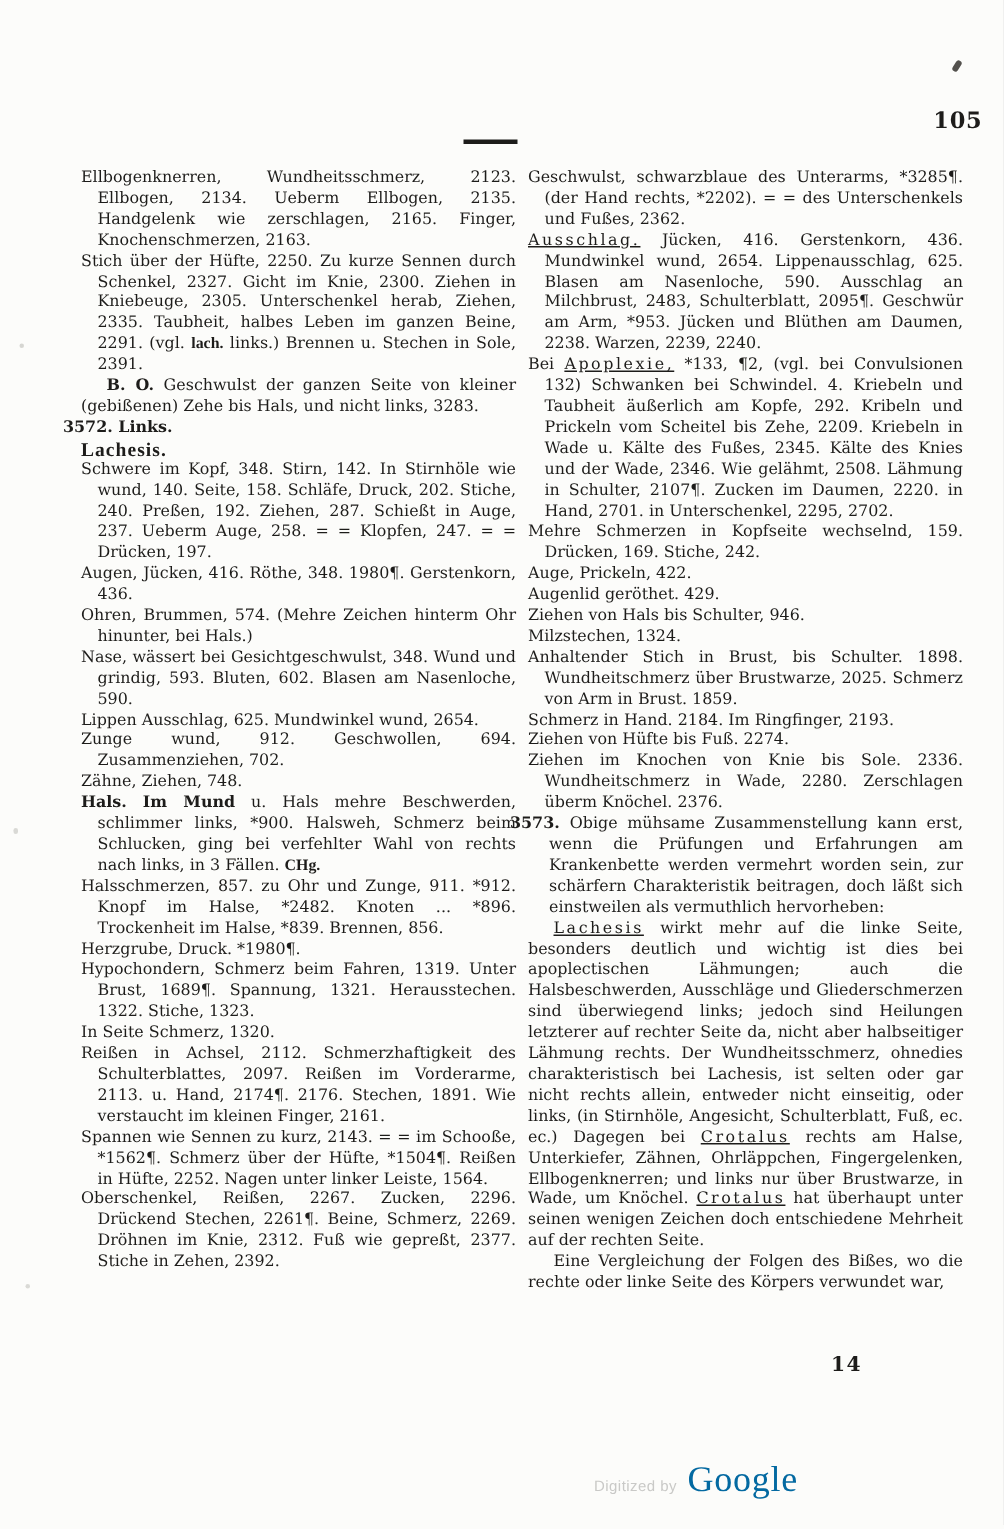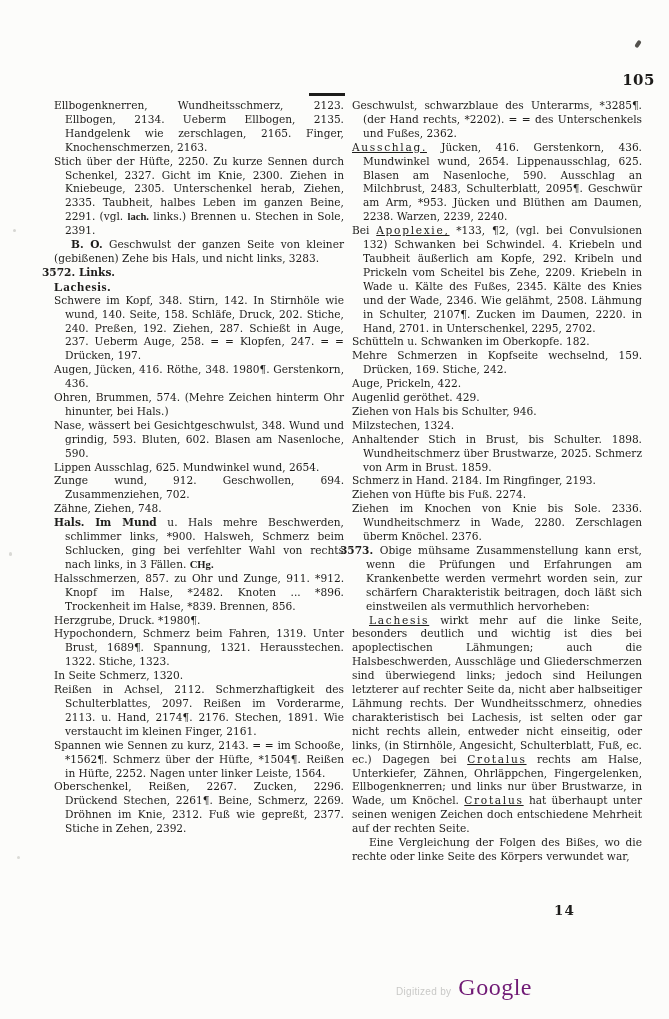--- a/index.html
+++ b/index.html
@@ -18,21 +18,21 @@
   }
   .pagenum{
     font-size:15px;font-weight:bold;letter-spacing:0.5px;
   }
   .pagenum-rule{
     position:absolute;top:93px;left:309px;width:36px;height:2.5px;
     background:#1d1c1a;
   }
   
   .columns{
-    position:absolute;top:99px;left:54px;width:588px;
+    position:absolute;top:112px;left:54px;width:588px;
     display:flex;gap:8px;
   }
   .col{
     width:290px;
     font-size:10.6px;line-height:13.9px;
     text-align:justify;
   }
   .col p{margin:0;}
   .p-entry{padding-left:11px;text-indent:-11px;}
   .p-indent{padding-left:0;text-indent:17px;margin-top:1px;}
@@ -56,21 +56,21 @@
   .wm{
     position:absolute;left:396px;top:974px;
     display:flex;align-items:baseline;gap:7px;
   }
   .wm-prefix{
     font-family:"Liberation Sans",sans-serif;
     font-size:10px;color:#c9c9c7;letter-spacing:0.3px;
   }
   .wm-logo{
     font-family:"Liberation Serif",serif;
-    font-size:24px;color:#701a75;letter-spacing:0.5px;
+    font-size:24px;color:#0369a1;letter-spacing:0.5px;
   }
   
   .speck{position:absolute;border-radius:2px;}
   .speck-tr{left:636px;top:40px;width:4px;height:8px;background:#35322e;opacity:.85;transform:rotate(33deg);}
   .speck-l1{left:13px;top:229px;width:3px;height:3px;background:#d6d6d2;}
   .speck-l2{left:9px;top:552px;width:3px;height:4px;background:#d9d9d5;}
   .speck-l3{left:17px;top:856px;width:3px;height:3px;background:#dadad6;}
 </style>
 </head>
 <body>
@@ -102,21 +102,20 @@
         <p class="p-entry"><span>Hypochondern, Schmerz beim Fahren, 1319. Unter Brust, 1689¶. Spannung, 1321. Herausstechen. 1322. Stiche, 1323.</span></p>
         <p class="p-entry"><span>In Seite Schmerz, 1320.</span></p>
         <p class="p-entry"><span>Reißen in Achsel, 2112. Schmerzhaftigkeit des Schulterblattes, 2097. Reißen im Vorderarme, 2113. u. Hand, 2174¶. 2176. Stechen, 1891. Wie verstaucht im kleinen Finger, 2161.</span></p>
         <p class="p-entry"><span>Spannen wie Sennen zu kurz, 2143. = = im Schooße, *1562¶. Schmerz über der Hüfte, *1504¶. Reißen in Hüfte, 2252. Nagen unter linker Leiste, 1564.</span></p>
         <p class="p-entry"><span>Oberschenkel, Reißen, 2267. Zucken, 2296. Drückend Stechen, 2261¶. Beine, Schmerz, 2269. Dröhnen im Knie, 2312. Fuß wie gepreßt, 2377. Stiche in Zehen, 2392.</span></p>
       </div>
     <div class="col">
         <p class="p-entry"><span>Geschwulst, schwarzblaue des Unterarms, *3285¶. (der Hand rechts, *2202). = = des Unterschenkels und Fußes, 2362.</span></p>
         <p class="p-entry"><span class="s-sp">Ausschlag.</span><span> Jücken, 416. Gerstenkorn, 436. Mundwinkel wund, 2654. Lippenausschlag, 625. Blasen am Nasenloche, 590. Ausschlag an Milchbrust, 2483, Schulterblatt, 2095¶. Geschwür am Arm, *953. Jücken und Blüthen am Daumen, 2238. Warzen, 2239, 2240.</span></p>
         <p class="p-entry"><span>Bei </span><span class="s-sp">Apoplexie,</span><span> *133, ¶2, (vgl. bei Convulsionen 132) Schwanken bei Schwindel. 4. Kriebeln und Taubheit äußerlich am Kopfe, 292. Kribeln und Prickeln vom Scheitel bis Zehe, 2209. Kriebeln in Wade u. Kälte des Fußes, 2345. Kälte des Knies und der Wade, 2346. Wie gelähmt, 2508. Lähmung in Schulter, 2107¶. Zucken im Daumen, 2220. in Hand, 2701. in Unterschenkel, 2295, 2702.</span></p>
-        <p class="p-entry"><span>Schütteln u. Schwanken im Oberkopfe. 182.</span></p>
         <p class="p-entry"><span>Mehre Schmerzen in Kopfseite wechselnd, 159. Drücken, 169. Stiche, 242.</span></p>
         <p class="p-entry"><span>Auge, Prickeln, 422.</span></p>
         <p class="p-entry"><span>Augenlid geröthet. 429.</span></p>
         <p class="p-entry"><span>Ziehen von Hals bis Schulter, 946.</span></p>
         <p class="p-entry"><span>Milzstechen, 1324.</span></p>
         <p class="p-entry"><span>Anhaltender Stich in Brust, bis Schulter. 1898. Wundheitschmerz über Brustwarze, 2025. Schmerz von Arm in Brust. 1859.</span></p>
         <p class="p-entry"><span>Schmerz in Hand. 2184. Im Ringfinger, 2193.</span></p>
         <p class="p-entry"><span>Ziehen von Hüfte bis Fuß. 2274.</span></p>
         <p class="p-entry"><span>Ziehen im Knochen von Knie bis Sole. 2336. Wundheitschmerz in Wade, 2280. Zerschlagen überm Knöchel. 2376.</span></p>
         <p class="p-num"><span class="num">3573. </span><span>Obige mühsame Zusammenstellung kann erst, wenn die Prüfungen und Erfahrungen am Krankenbette werden vermehrt worden sein, zur schärfern Charakteristik beitragen, doch läßt sich einstweilen als vermuthlich hervorheben:</span></p>

